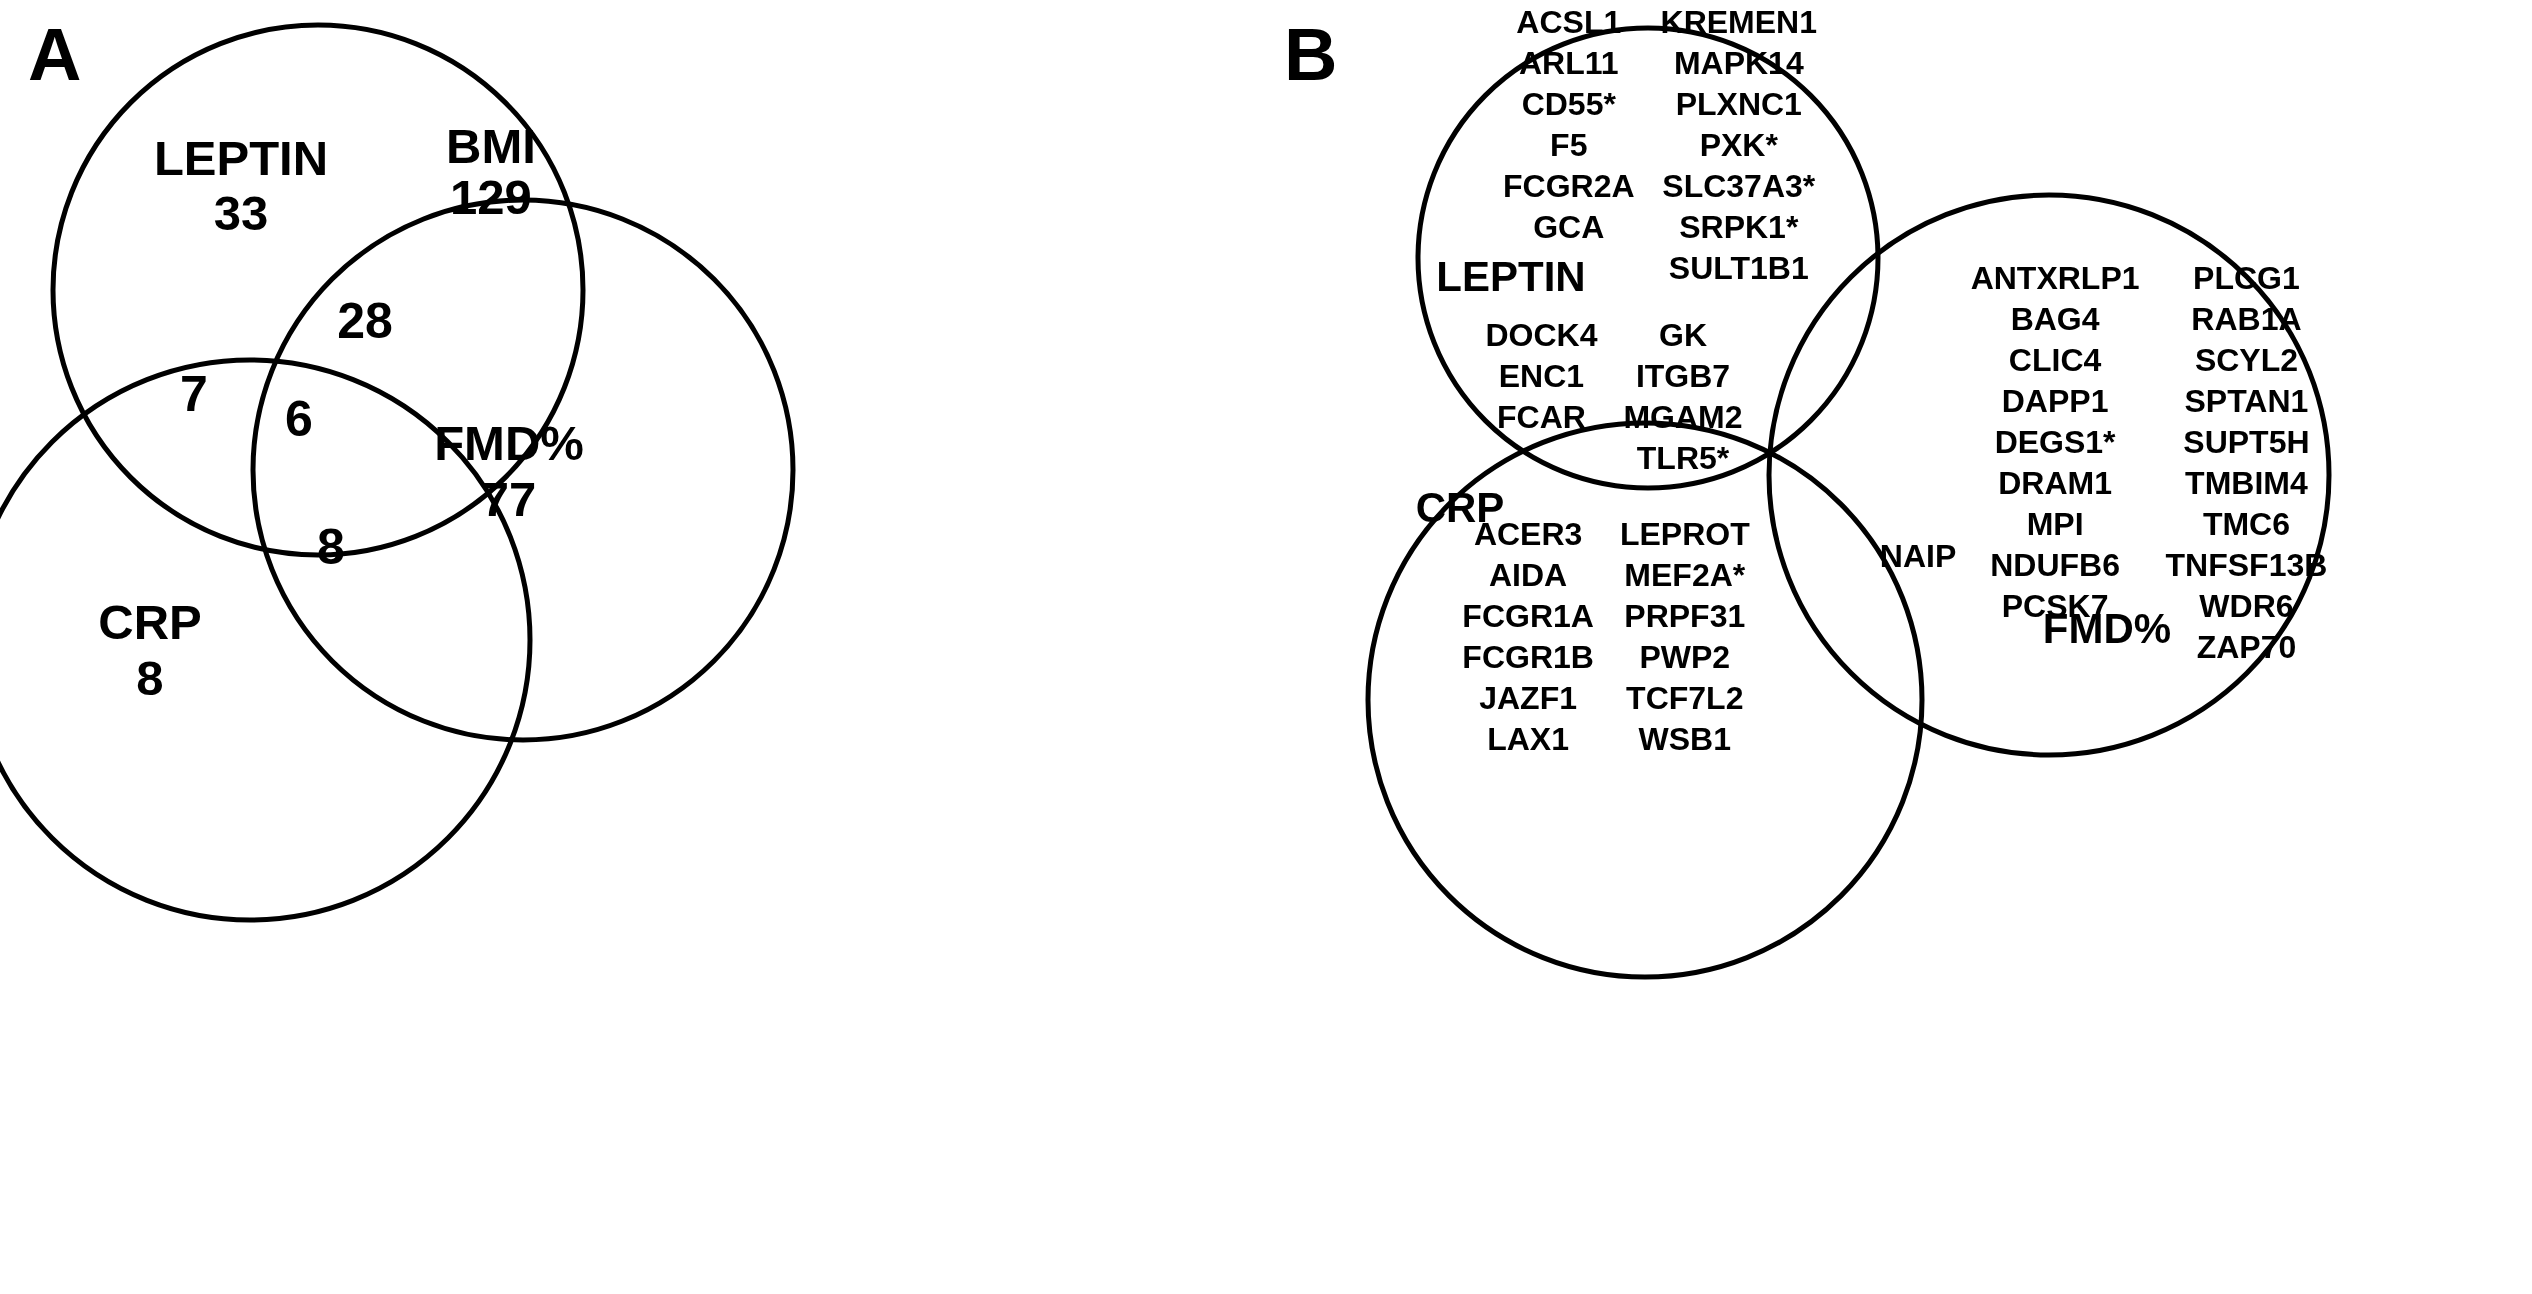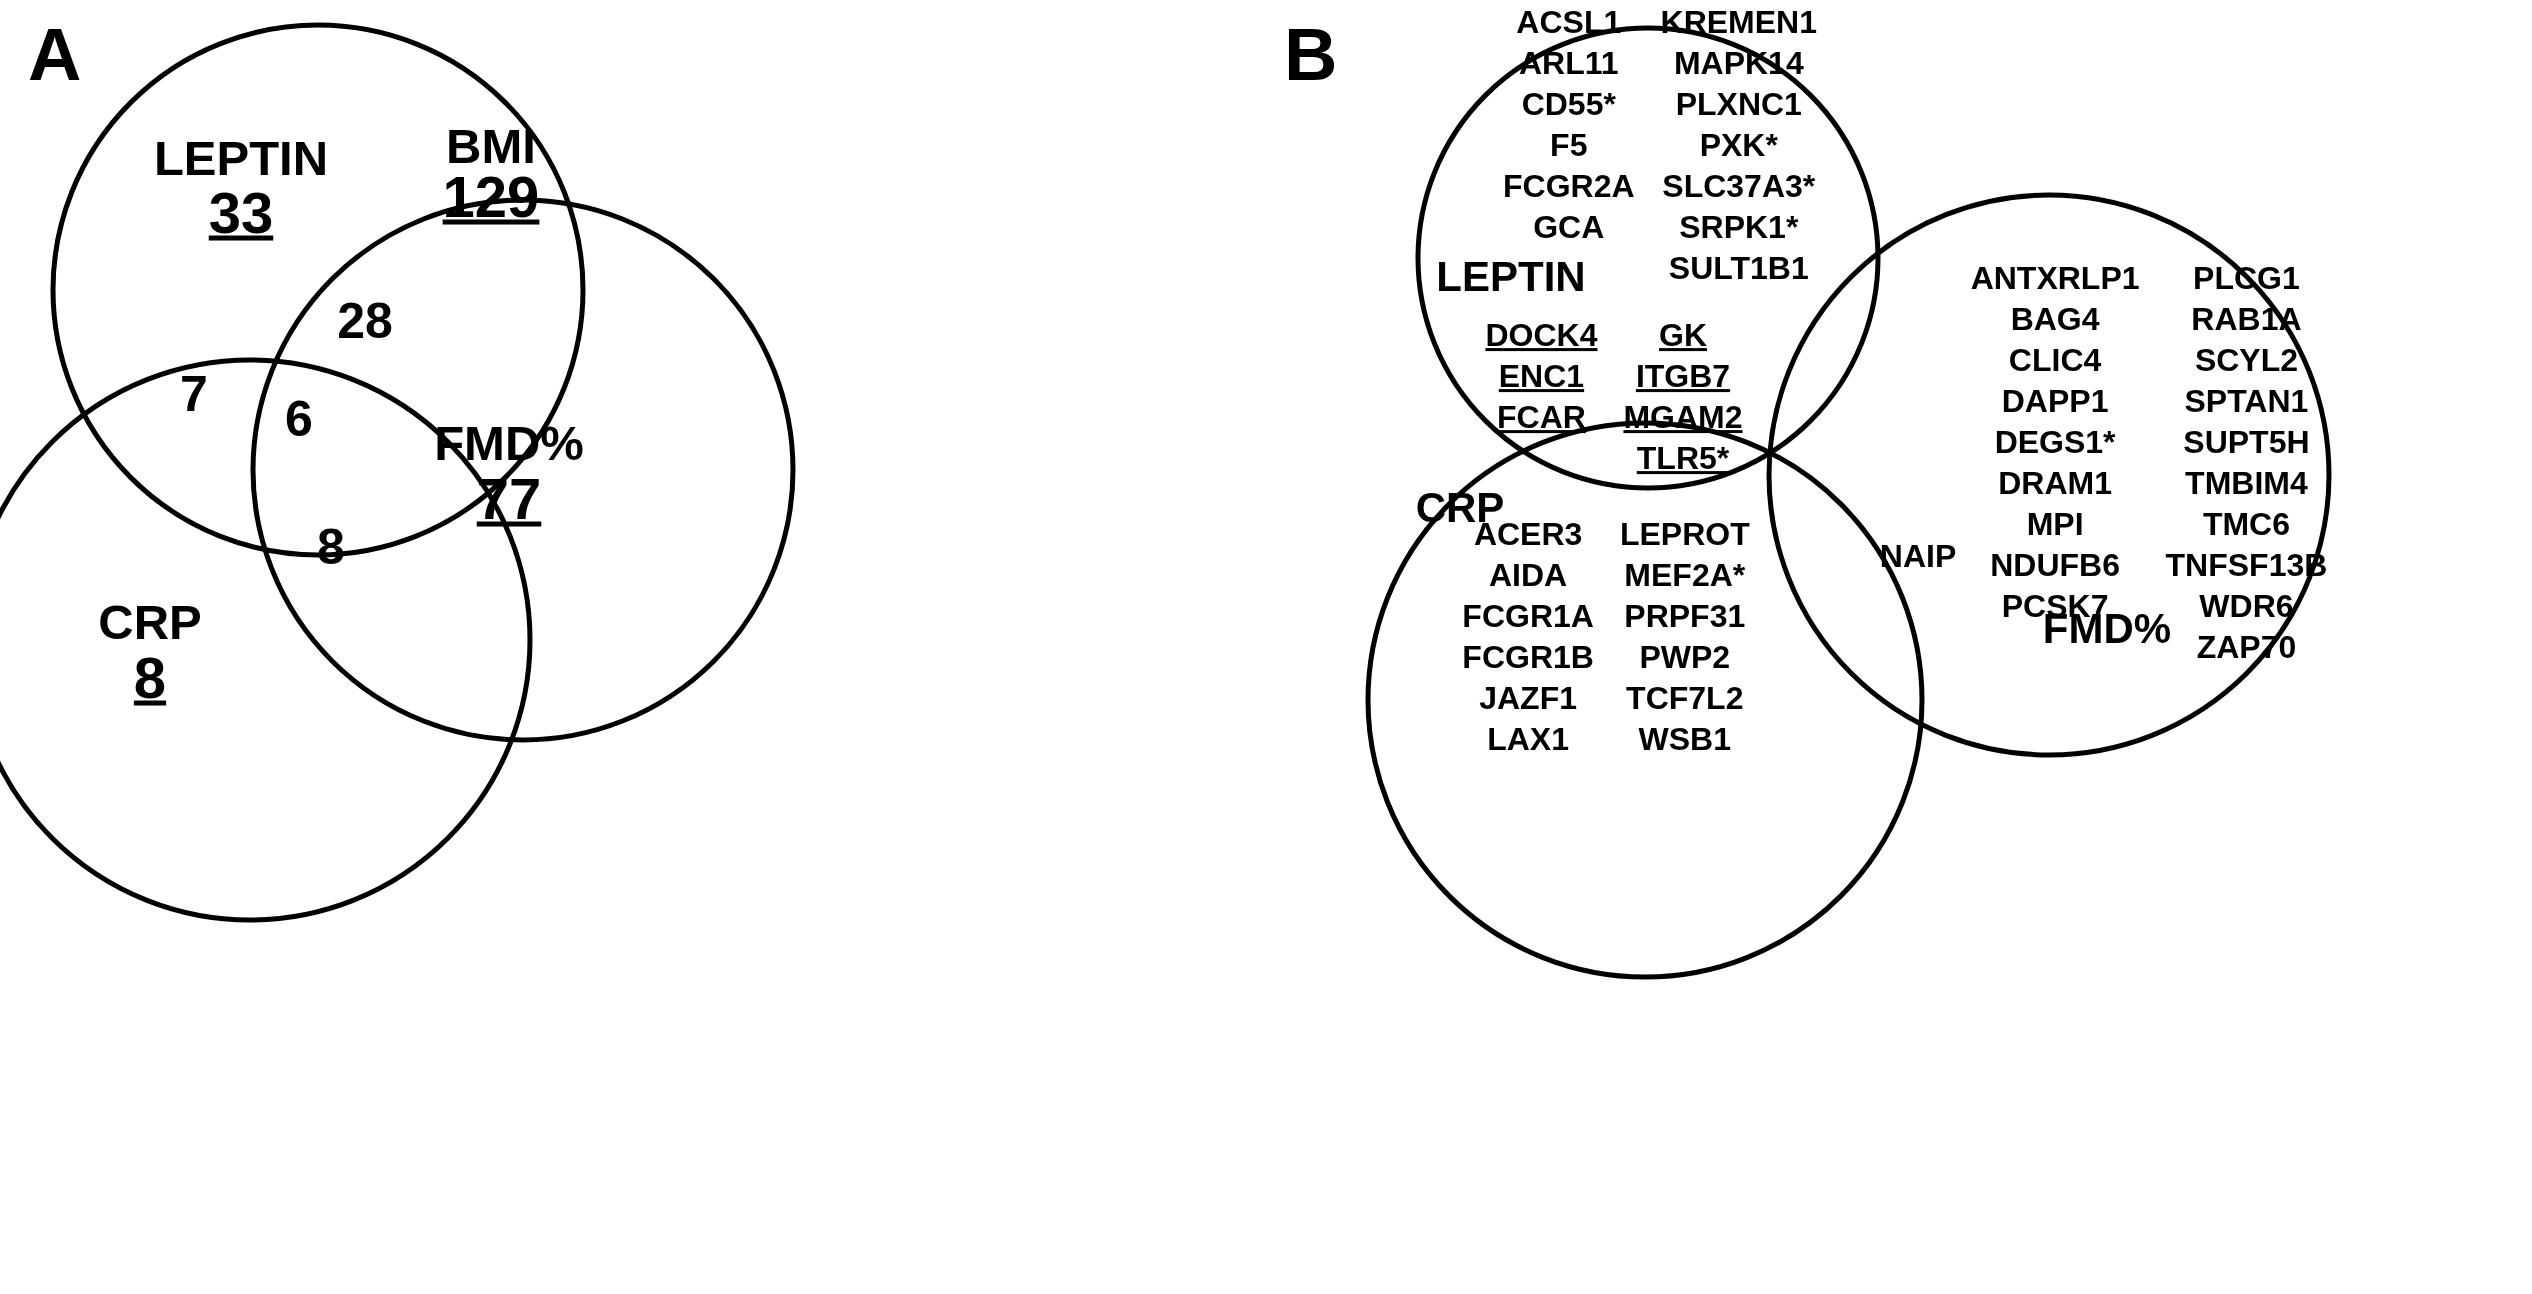--- a/index.html
+++ b/index.html
@@ -54,21 +54,21 @@
     position: absolute;
     font-weight: bold;
     line-height: 1.12;
     text-align: center;
     white-space: nowrap;
     transform: translate(-50%, -50%);
   }
 
   
   .a-set-name { font-size: 49px; }
-  .a-set-count { font-size: 58px; text-decoration: underline; }
+  .a-set-count { font-size: 49px; }
   .a-count { font-size: 50px; }
 
   
   .b-set-name { font-size: 42px; }
 
   .gene-grid {
     position: absolute;
     transform: translate(-50%, -50%);
     display: grid;
     justify-items: center;
@@ -147,21 +147,21 @@
         <div class="gene-cell">F5</div>
         <div class="gene-cell">PXK*</div>
         <div class="gene-cell">FCGR2A</div>
         <div class="gene-cell">SLC37A3*</div>
         <div class="gene-cell">GCA</div>
         <div class="gene-cell">SRPK1*</div>
         <div class="gene-cell empty">&nbsp;</div>
         <div class="gene-cell">SULT1B1</div>
       </div>
 
-    <div class="gene-grid two-col" id="genes-leptin-crp" style="left:348px; top:397px;text-decoration:underline;">
+    <div class="gene-grid two-col" id="genes-leptin-crp" style="left:348px; top:397px;">
         <div class="gene-cell">DOCK4</div>
         <div class="gene-cell">GK</div>
         <div class="gene-cell">ENC1</div>
         <div class="gene-cell">ITGB7</div>
         <div class="gene-cell">FCAR</div>
         <div class="gene-cell">MGAM2</div>
         <div class="gene-cell empty">&nbsp;</div>
         <div class="gene-cell">TLR5*</div>
       </div>
 

